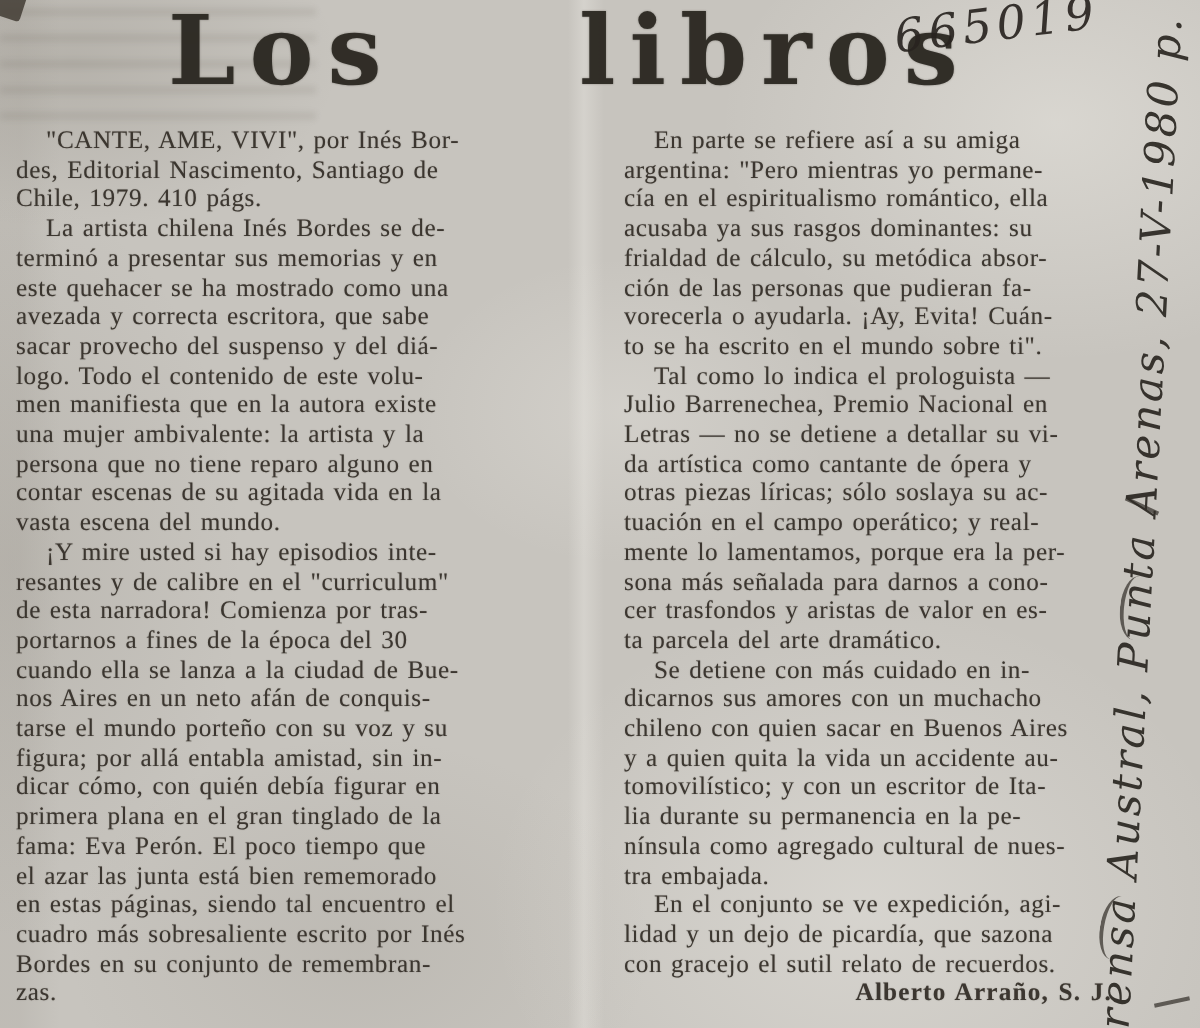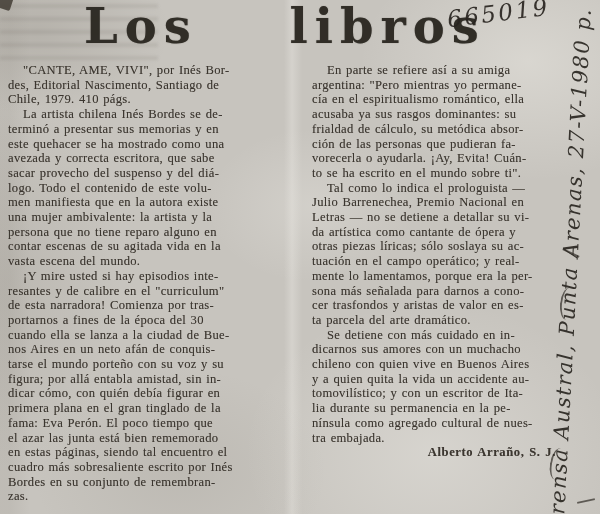--- a/index.html
+++ b/index.html
@@ -141,26 +141,29 @@
 Letras — no se detiene a detallar su vi-
 da artística como cantante de ópera y
 otras piezas líricas; sólo soslaya su ac-
 tuación en el campo operático; y real-
 mente lo lamentamos, porque era la per-
 sona más señalada para darnos a cono-
 cer trasfondos y aristas de valor en es-
 ta parcela del arte dramático.</p>
     <p>Se detiene con más cuidado en in-
 dicarnos sus amores con un muchacho
-chileno con quien vive en Buenos Aires
+chileno con quien sacar en Buenos Aires
 y a quien quita la vida un accidente au-
 tomovilístico; y con un escritor de Ita-
 lia durante su permanencia en la pe-
 nínsula como agregado cultural de nues-
 tra embajada.</p>
+    <p>En el conjunto se ve expedición, agi-
+lidad y un dejo de picardía, que sazona
+con gracejo el sutil relato de recuerdos.</p>
     <p class="byline">Alberto Arraño, S. J.</p>
   </div>
 
   <div class="margin-note">La Prensa Austral, Punta Arenas, 27-V-1980 p. 3.</div>
 
   <span class="ink-arc a1"></span>
   <span class="ink-arc a2"></span>
   <span class="ink-dash d1"></span>
   <span class="ink-dash d2"></span>
 </div>

